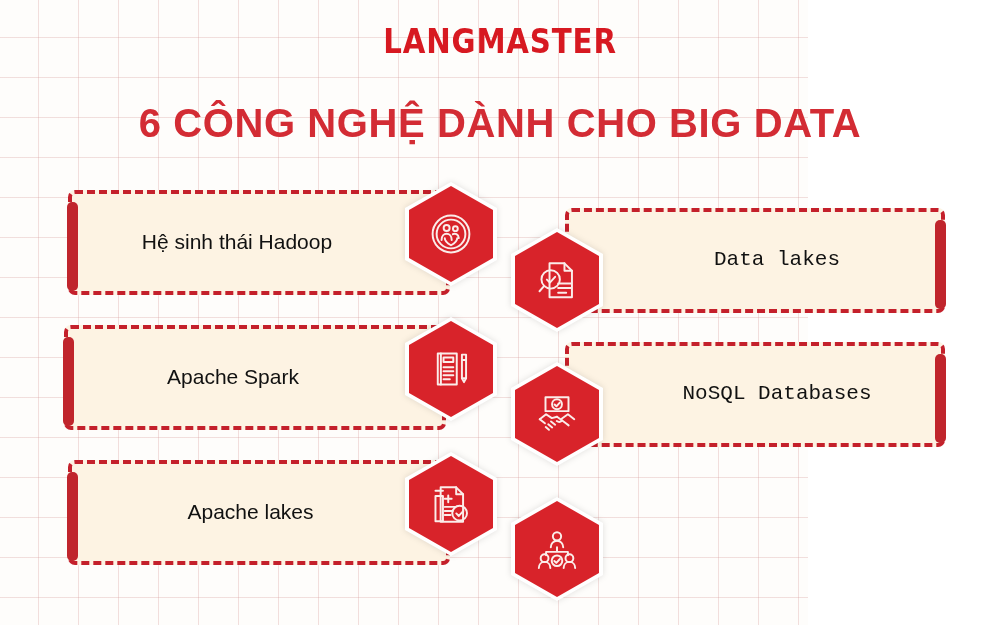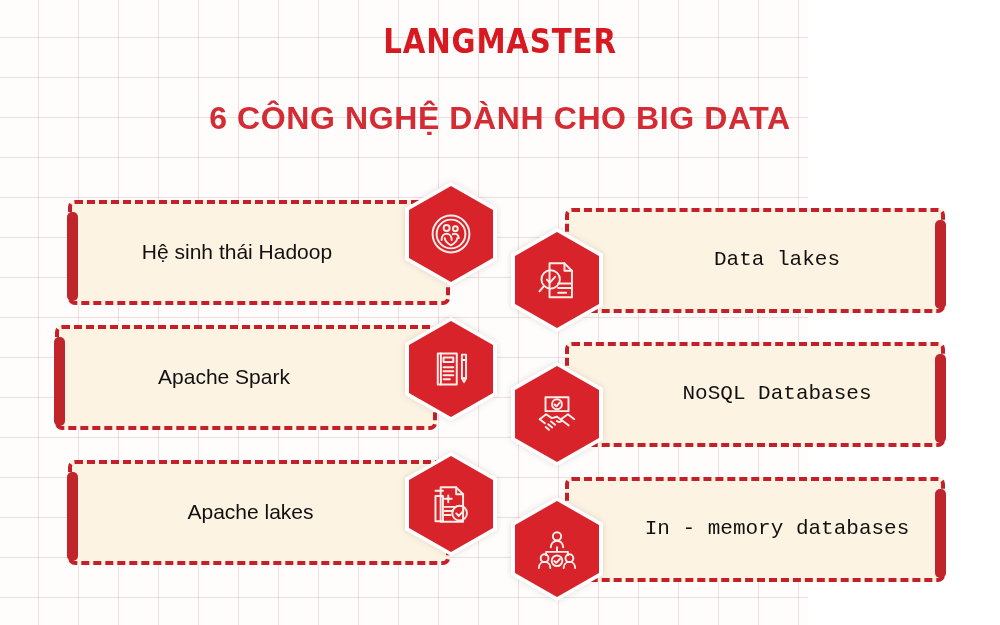--- a/index.html
+++ b/index.html
@@ -33,21 +33,21 @@
     font-family:"DejaVu Sans", sans-serif;
     transform:scaleX(0.86);
     transform-origin:center;
     line-height:1;
   }
 
   .headline {
     position:absolute;
     top:100px; left:0; width:1000px;
     text-align:center;
-    font-size:32px;
+    font-size:40px;
     font-weight:bold;
     letter-spacing:0.6px;
     color:#D32C34;
     font-family:"Liberation Sans", sans-serif;
     line-height:1.15;
   }
 
   
   .card {
     position:absolute;
@@ -107,39 +107,39 @@
   .hex svg * { stroke:#FBEDEA; fill:none; stroke-width:1.7; stroke-linecap:round; stroke-linejoin:round; }
 </style>
 </head>
 <body>
 
 <div id="stage">
 
   <div class="logo">LANGMASTER</div>
   <div class="headline">6 CÔNG NGHỆ DÀNH CHO BIG DATA</div>
 
-  <div class="card left" style="left:68px; top:200px; width:382px;">
+  <div class="card left" style="left:68px; top:190px; width:382px;">
     <div class="accent left"></div>
     <div class="label">Hệ sinh thái Hadoop</div>
   </div>
   <div class="hex" style="left:405px; top:182px;">
     <div class="plate"></div>
     <div class="body"></div>
     <svg viewBox="0 0 40 40">
       <circle cx="20" cy="20" r="16"></circle>
       <circle cx="20" cy="20" r="12.5"></circle>
       <circle cx="16.2" cy="14.8" r="2.6"></circle>
       <circle cx="23.8" cy="15.4" r="2.1"></circle>
       <path d="M11.8 25.2c0-3.3 2-5.4 4.4-5.4s4.4 2.1 4.4 5.4"></path>
       <path d="M21.6 20.2c1.9-1 4.8-0.2 5.2 3.4"></path>
       <path d="M14.6 23.6c0 2.6 2.5 4.5 5.4 6.2 2.9-1.7 5.4-3.6 5.4-6.2"></path>
     </svg>
   </div>
 
-  <div class="card left" style="left:55px; top:325px; width:382px;">
+  <div class="card left" style="left:64px; top:325px; width:382px;">
     <div class="accent left"></div>
     <div class="label">Apache Spark</div>
   </div>
   <div class="hex" style="left:405px; top:317px;">
     <div class="plate"></div>
     <div class="body"></div>
     <svg viewBox="0 0 40 40">
       <path d="M8.5 6.5h16.5v27H8.5z"></path>
       <path d="M11.2 6.5v27"></path>
       <rect x="13.5" y="10" width="8.5" height="4"></rect>
@@ -199,24 +199,20 @@
       <path d="M17.9 11.7l1.6 1.6 2.9-3.2"></path>
       <path d="M5 24.5l5.5-4.3 5 3.4 4.5-1.2"></path>
       <path d="M35 24.5l-5.5-4.3-5.5 3.9"></path>
       <path d="M14.8 26.5l3.6 2.8M12.4 29l3.4 2.7M10.2 31.4l2.8 2.3"></path>
       <path d="M20 22.4l4.5 3.3 3.2 2.4 2.4 1.8"></path>
       <path d="M5 24.5l4.5 3.6"></path>
       <path d="M24.4 25.7c-1.4 1.4-3 1.6-4.6 0.4"></path>
     </svg>
   </div>
 
-  <div class="card right" style="left:565px; top:477px; width:380px;">
-    <div class="accent right"></div>
-    <div class="label">In - memory databases</div>
-  </div>
   <div class="hex" style="left:511px; top:497px;">
     <div class="plate"></div>
     <div class="body"></div>
     <svg viewBox="0 0 40 40">
       <circle cx="20" cy="9" r="3.6"></circle>
       <path d="M14.6 18.5c0-3.3 2.4-5.6 5.4-5.6s5.4 2.3 5.4 5.6"></path>
       <path d="M20 18.5v4M10.5 22.5h19M10.5 22.5v3M29.5 22.5v3"></path>
       <circle cx="9.2" cy="28" r="3.4"></circle>
       <path d="M4.2 36.5c0-3.1 2.2-5.3 5-5.3s5 2.2 5 5.3"></path>
       <circle cx="30.8" cy="28" r="3.4"></circle>

